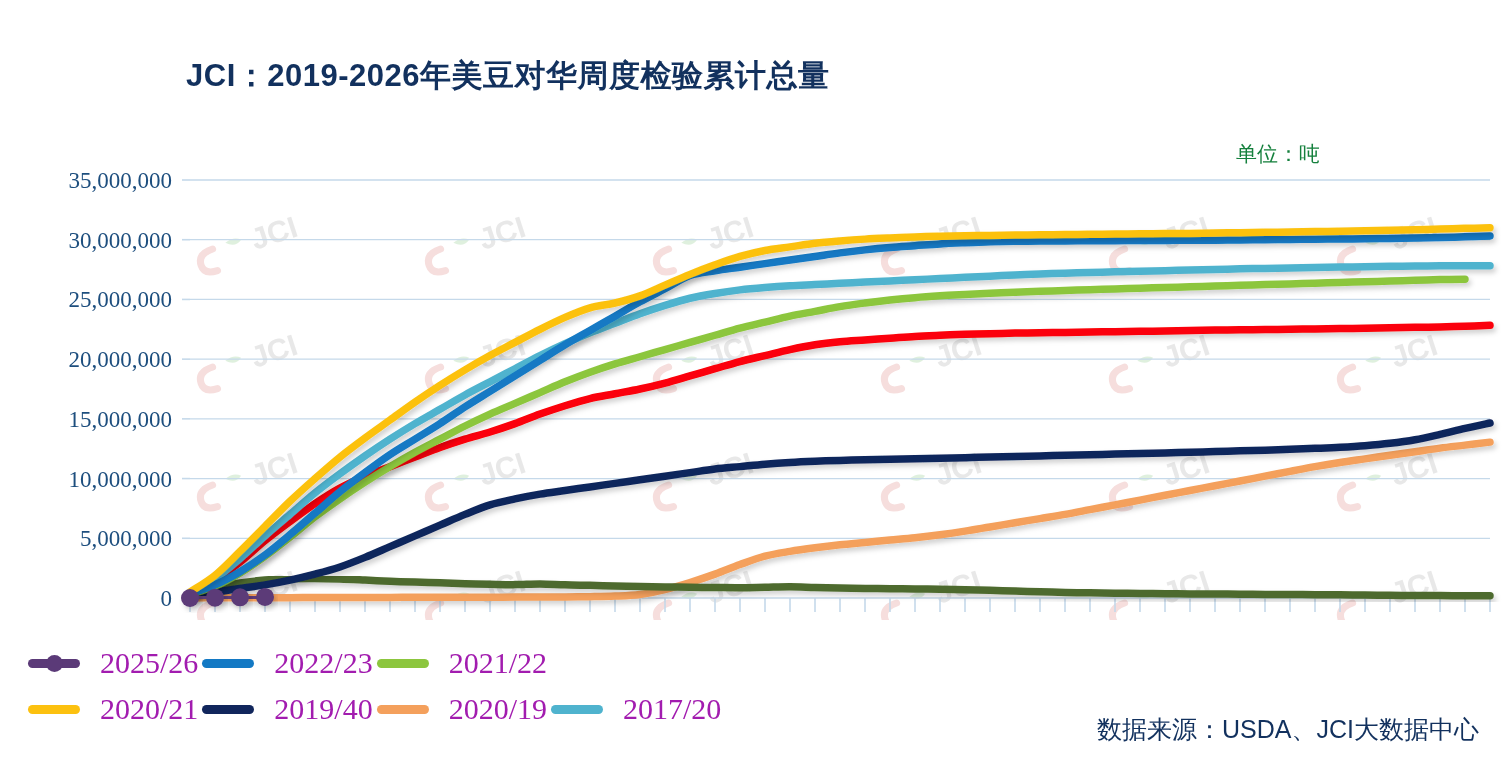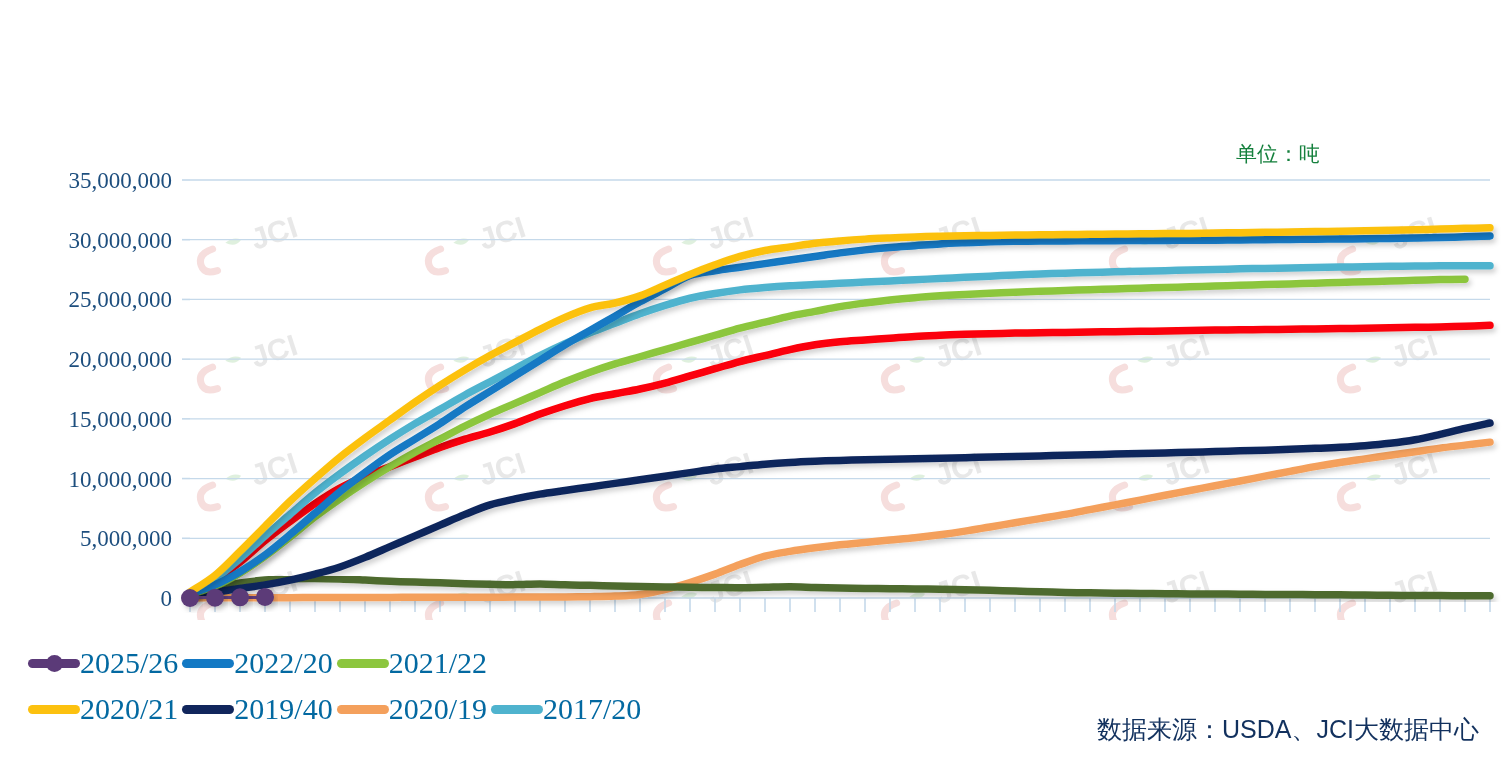--- a/index.html
+++ b/index.html
@@ -80,22 +80,22 @@
     width: 17px;
     height: 17px;
     margin-left: -8.5px;
     margin-top: -8.5px;
     border-radius: 50%;
     background: inherit;
   }
   .legend-label {
     font-family: "Liberation Serif", serif;
     font-size: 30px;
-    color: #0369a1;
-    margin-left: 0;
+    color: #a21caf;
+    margin-left: 20px;
     margin-right: 4px;
     line-height: 1;
   }
   
   #source-note {
     position: absolute;
     right: 28px;
     top: 697px;
     font-family: "Liberation Sans", sans-serif;
     font-size: 25px;
@@ -107,20 +107,21 @@
     font-family: "Liberation Serif", serif;
     font-size: 23px;
     fill: #1d4e7e;
   }
 </style>
 </head>
 <body>
 
 <div id="root">
 
+  <div id="chart-title">JCI：2019-2026年美豆对华周度检验累计总量</div>
 
   <div id="unit-label">单位：吨</div>
 
   <div id="plot-wrap">
     <svg id="plot-svg" width="1507" height="490" viewBox="0 0 1507 490">
       <defs>
         <filter id="lineShadow" x="-10%" y="-10%" width="130%" height="140%">
           <feDropShadow dx="2.5" dy="3.5" stdDeviation="2.4" flood-color="#000000" flood-opacity="0.18"></feDropShadow>
         </filter>
       </defs>
@@ -366,21 +367,21 @@
   </div>
 
   <div id="legend">
       <div class="legend-row">
         <div class="legend-item">
           <span class="legend-swatch marker" style="background: rgb(91, 58, 120);"></span>
           <span class="legend-label">2025/26</span>
         </div>
         <div class="legend-item">
           <span class="legend-swatch" style="background: rgb(19, 121, 196);"></span>
-          <span class="legend-label">2022/20</span>
+          <span class="legend-label">2022/23</span>
         </div>
         <div class="legend-item">
           <span class="legend-swatch" style="background: rgb(140, 198, 62);"></span>
           <span class="legend-label">2021/22</span>
         </div>
       </div>
       <div class="legend-row">
         <div class="legend-item">
           <span class="legend-swatch" style="background: rgb(252, 193, 15);"></span>
           <span class="legend-label">2020/21</span>

